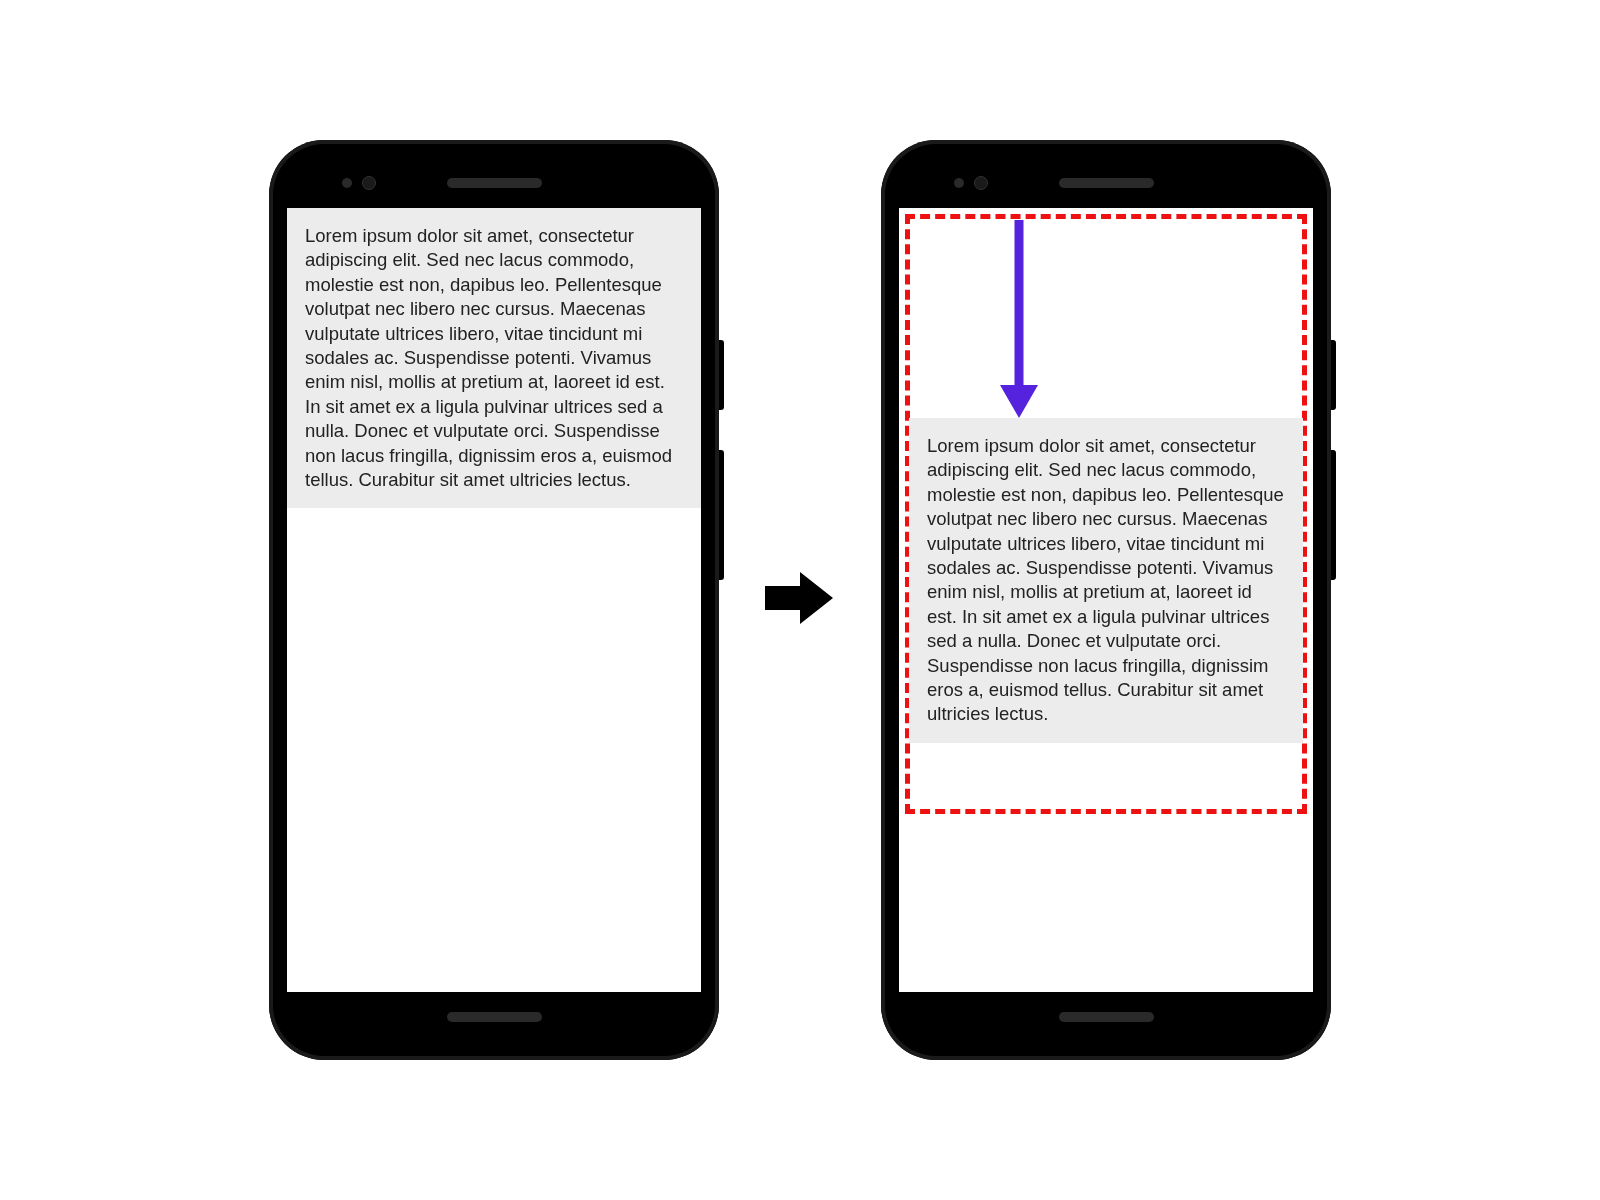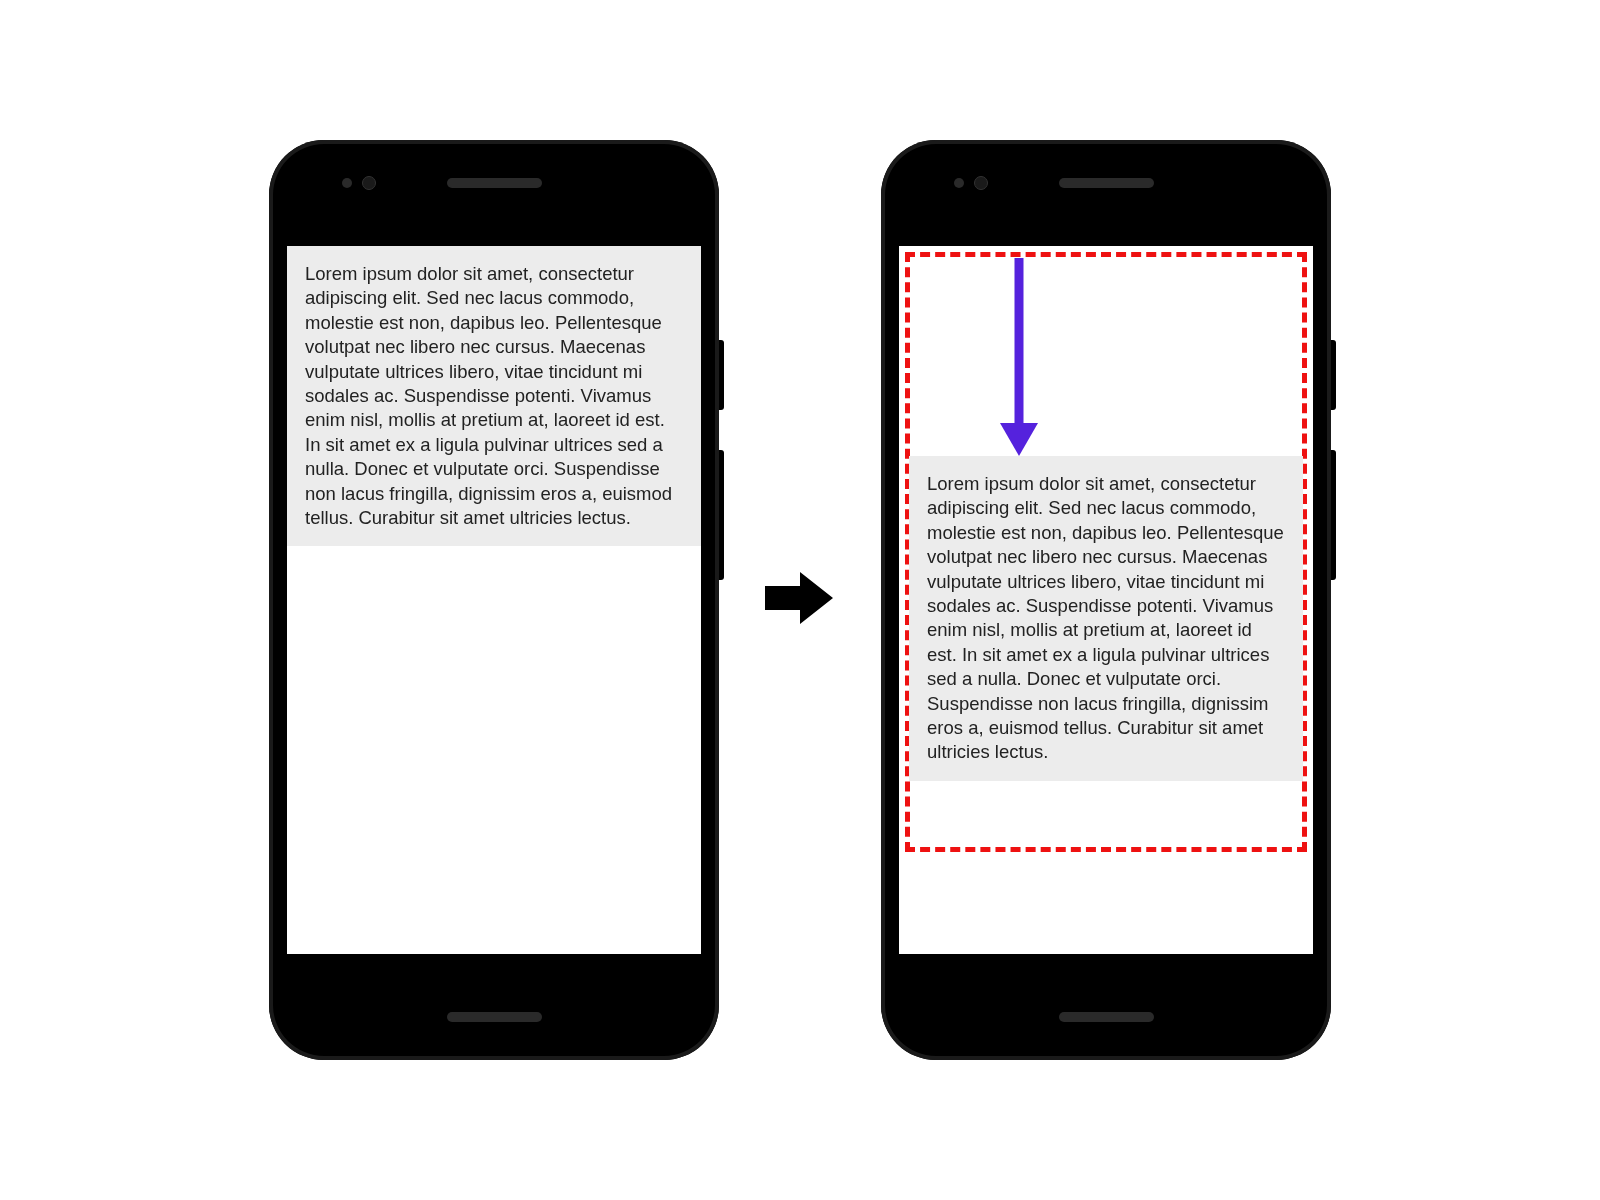--- a/index.html
+++ b/index.html
@@ -24,21 +24,20 @@
     }
     .phone-inner {
       width: 100%;
       height: 100%;
       background: #000000;
       border-radius: 40px;
       overflow: hidden;
       display: flex;
       flex-direction: column;
       position: relative;
-      gap: 38px;
     }
     .phone-top {
       height: 50px;
       display: flex;
       align-items: center;
       justify-content: center;
       gap: 12px;
       position: relative;
     }
     .speaker {

